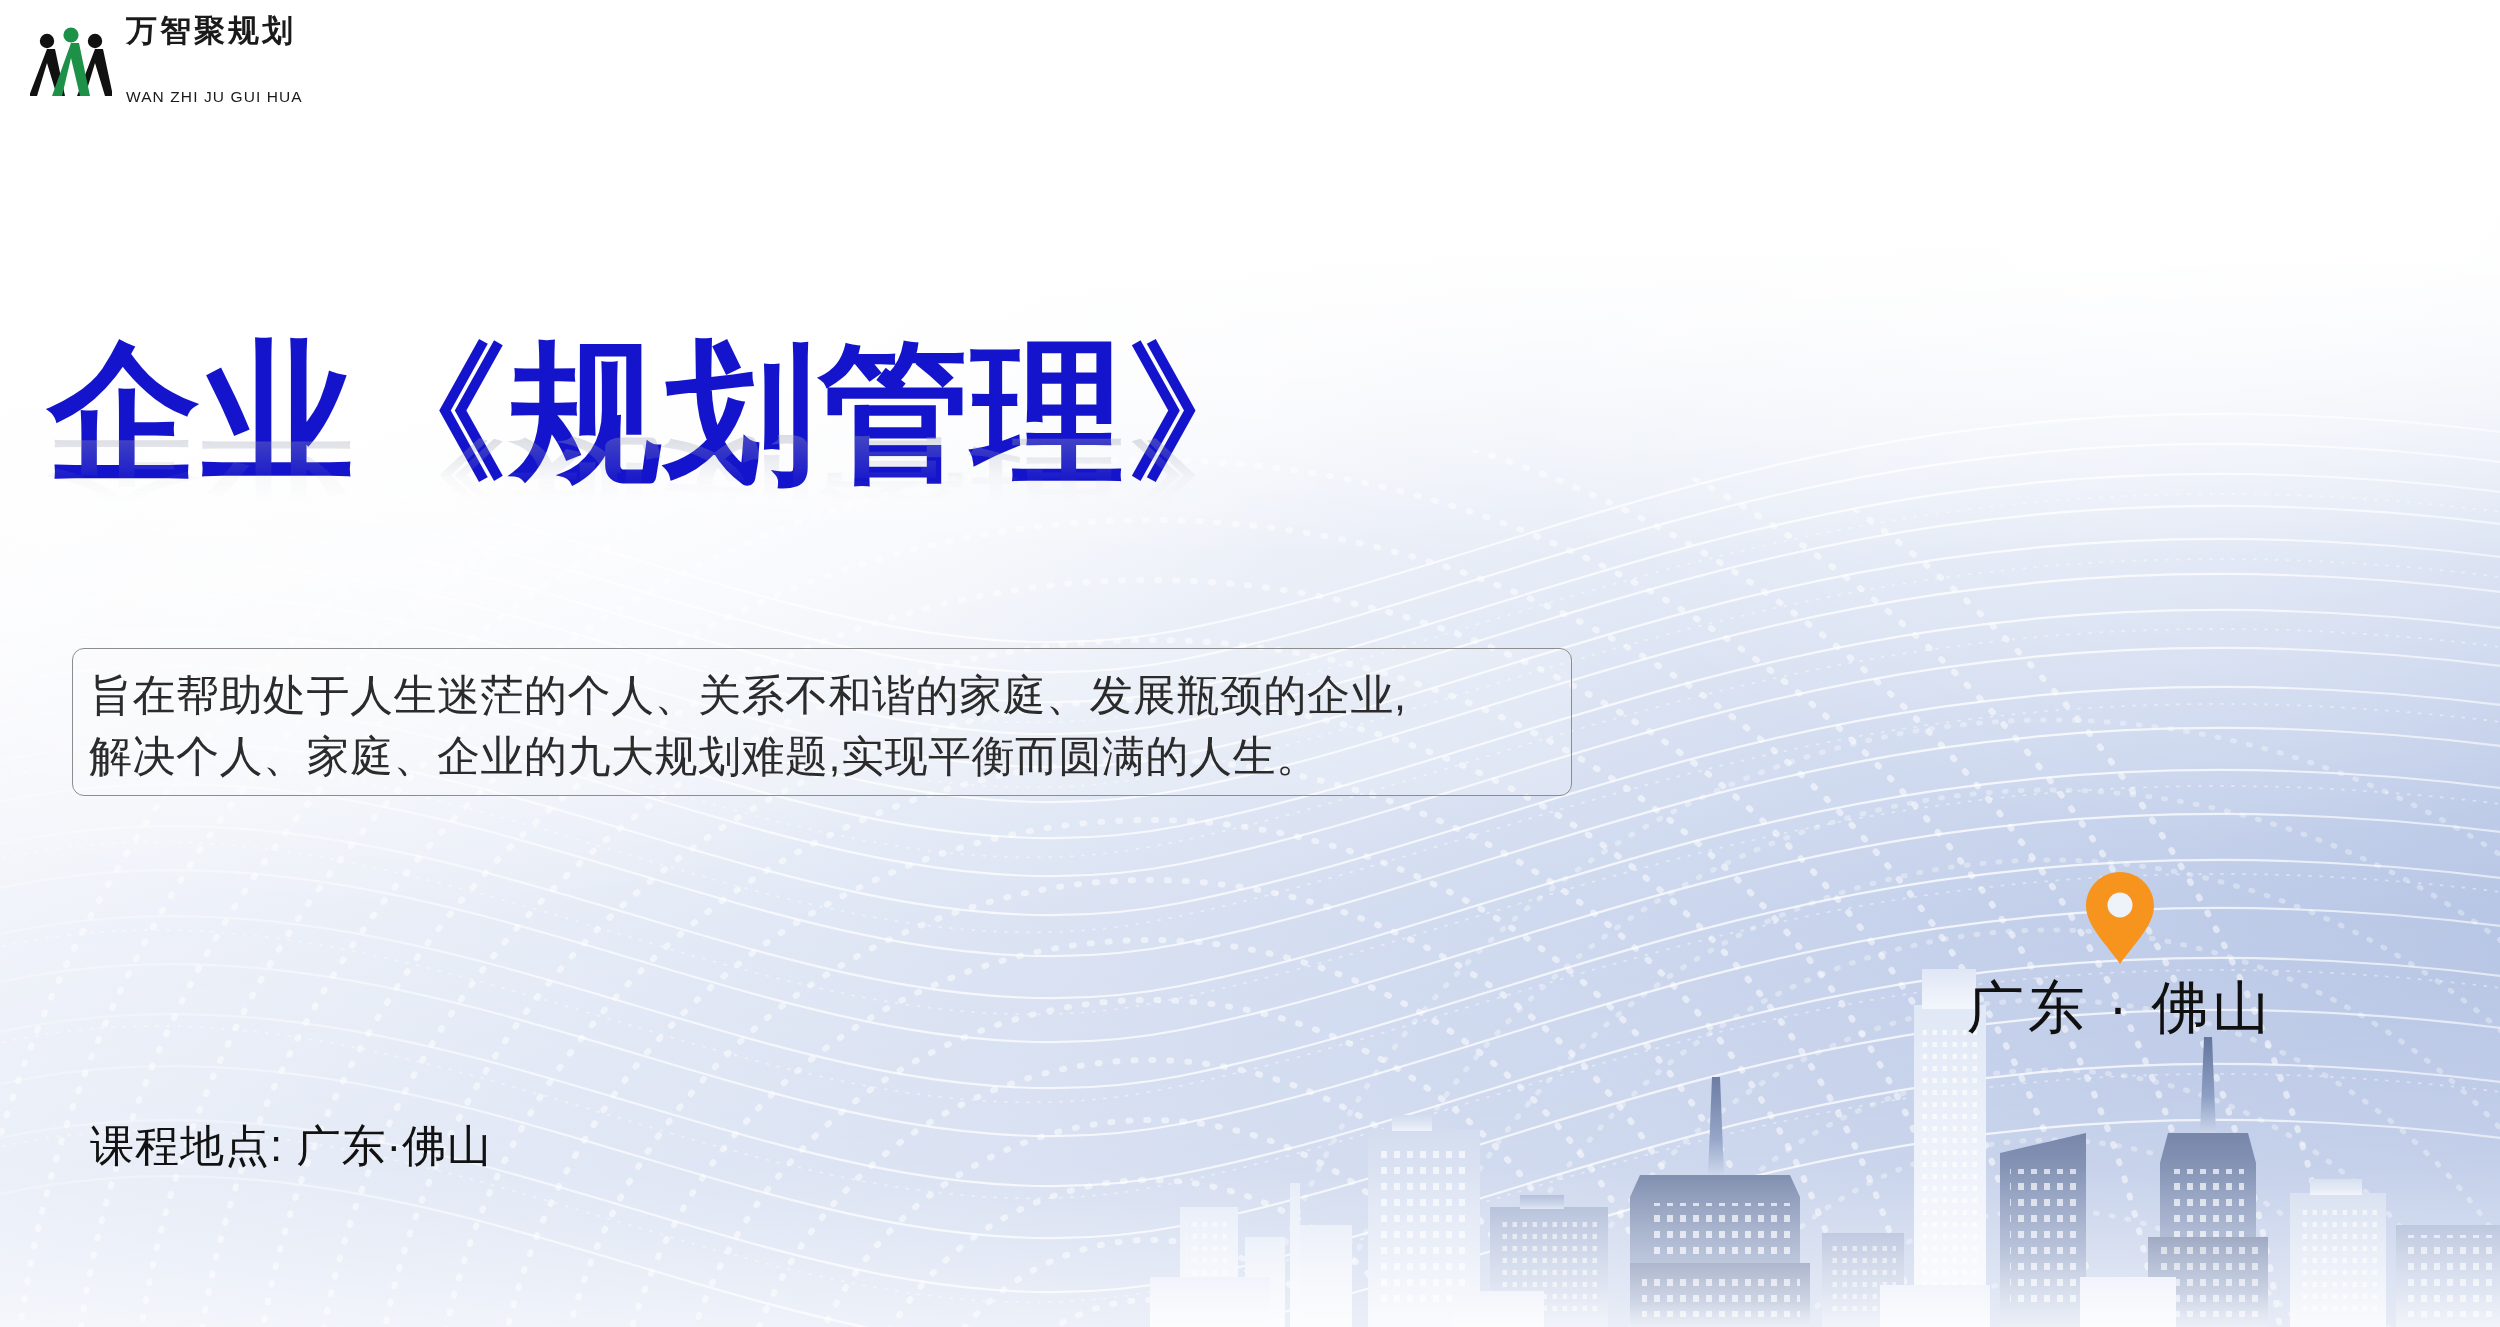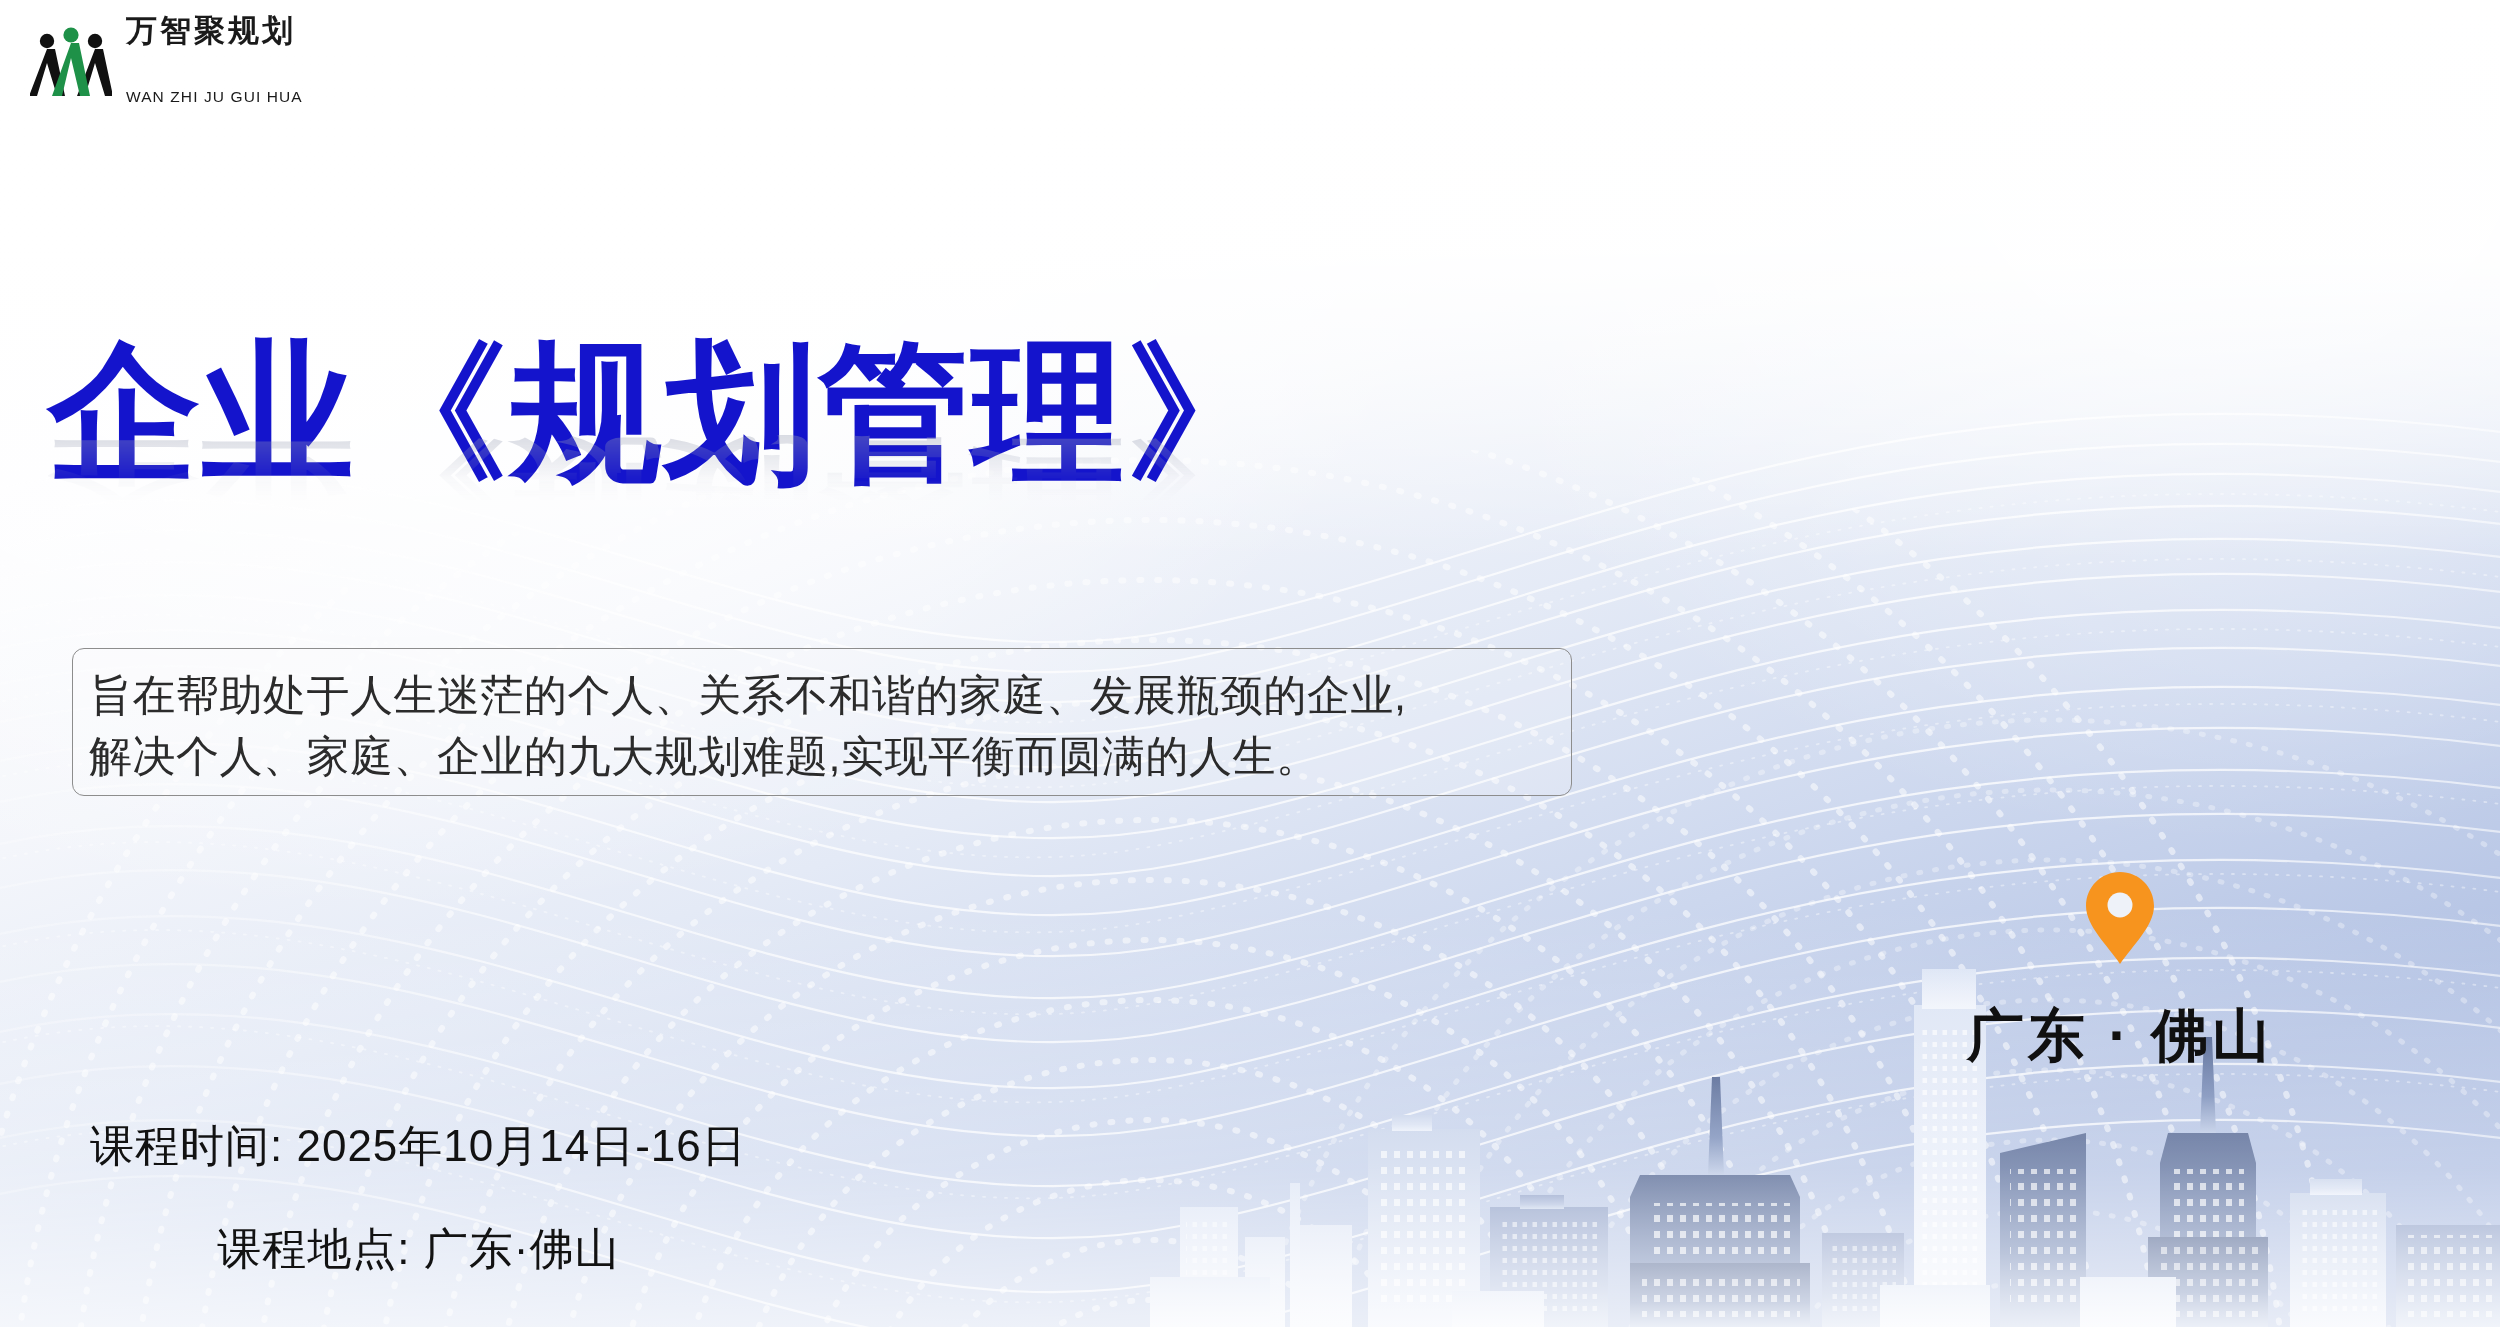--- a/index.html
+++ b/index.html
@@ -182,24 +182,24 @@
 
   
   .location {
     position: absolute;
     left: 1950px; top: 870px;
     width: 340px;
     text-align: center;
   }
   .pin-icon { display: block; margin: 0 auto; width: 72px; height: 96px; }
   .location-label {
-    margin-top: 32px;
+    margin-top: 4px;
     font-family: "Liberation Sans", "DejaVu Sans", sans-serif;
     font-size: 57px;
-    font-weight: 700;
+    font-weight: 400;
     color: #101010;
     letter-spacing: 4px;
     white-space: nowrap;
   }
 </style>
 </head>
 <body>
 
 <div class="banner">
 
@@ -396,21 +396,20 @@
     <div class="title-reflection">企业《规划管理》</div>
   </div>
 
   <div class="desc-box">
     <div class="desc-line">旨在帮助处于人生迷茫的个人、关系不和谐的家庭、发展瓶颈的企业,</div>
     <div class="desc-line">解决个人、家庭、企业的九大规划难题,实现平衡而圆满的人生。</div>
   </div>
 
 
   <div class="course-info">
-    <div class="course-line">课程时间: 2025年10月14日-16日</div>
     <div class="course-line">课程地点: 广东·佛山</div>
   </div>
 
   <div class="location">
     <svg class="pin-icon" viewBox="0 0 72 96">
       <path d="M36 2 C 17 2 2 17 2 36 C 2 56 24 76 36 94 C 48 76 70 56 70 36 C 70 17 55 2 36 2 Z" fill="#f7941e"></path>
       <circle cx="36" cy="35" r="12.5" fill="#eef2f9"></circle>
     </svg>
     <div class="location-label">广东 · 佛山</div>
   </div>

